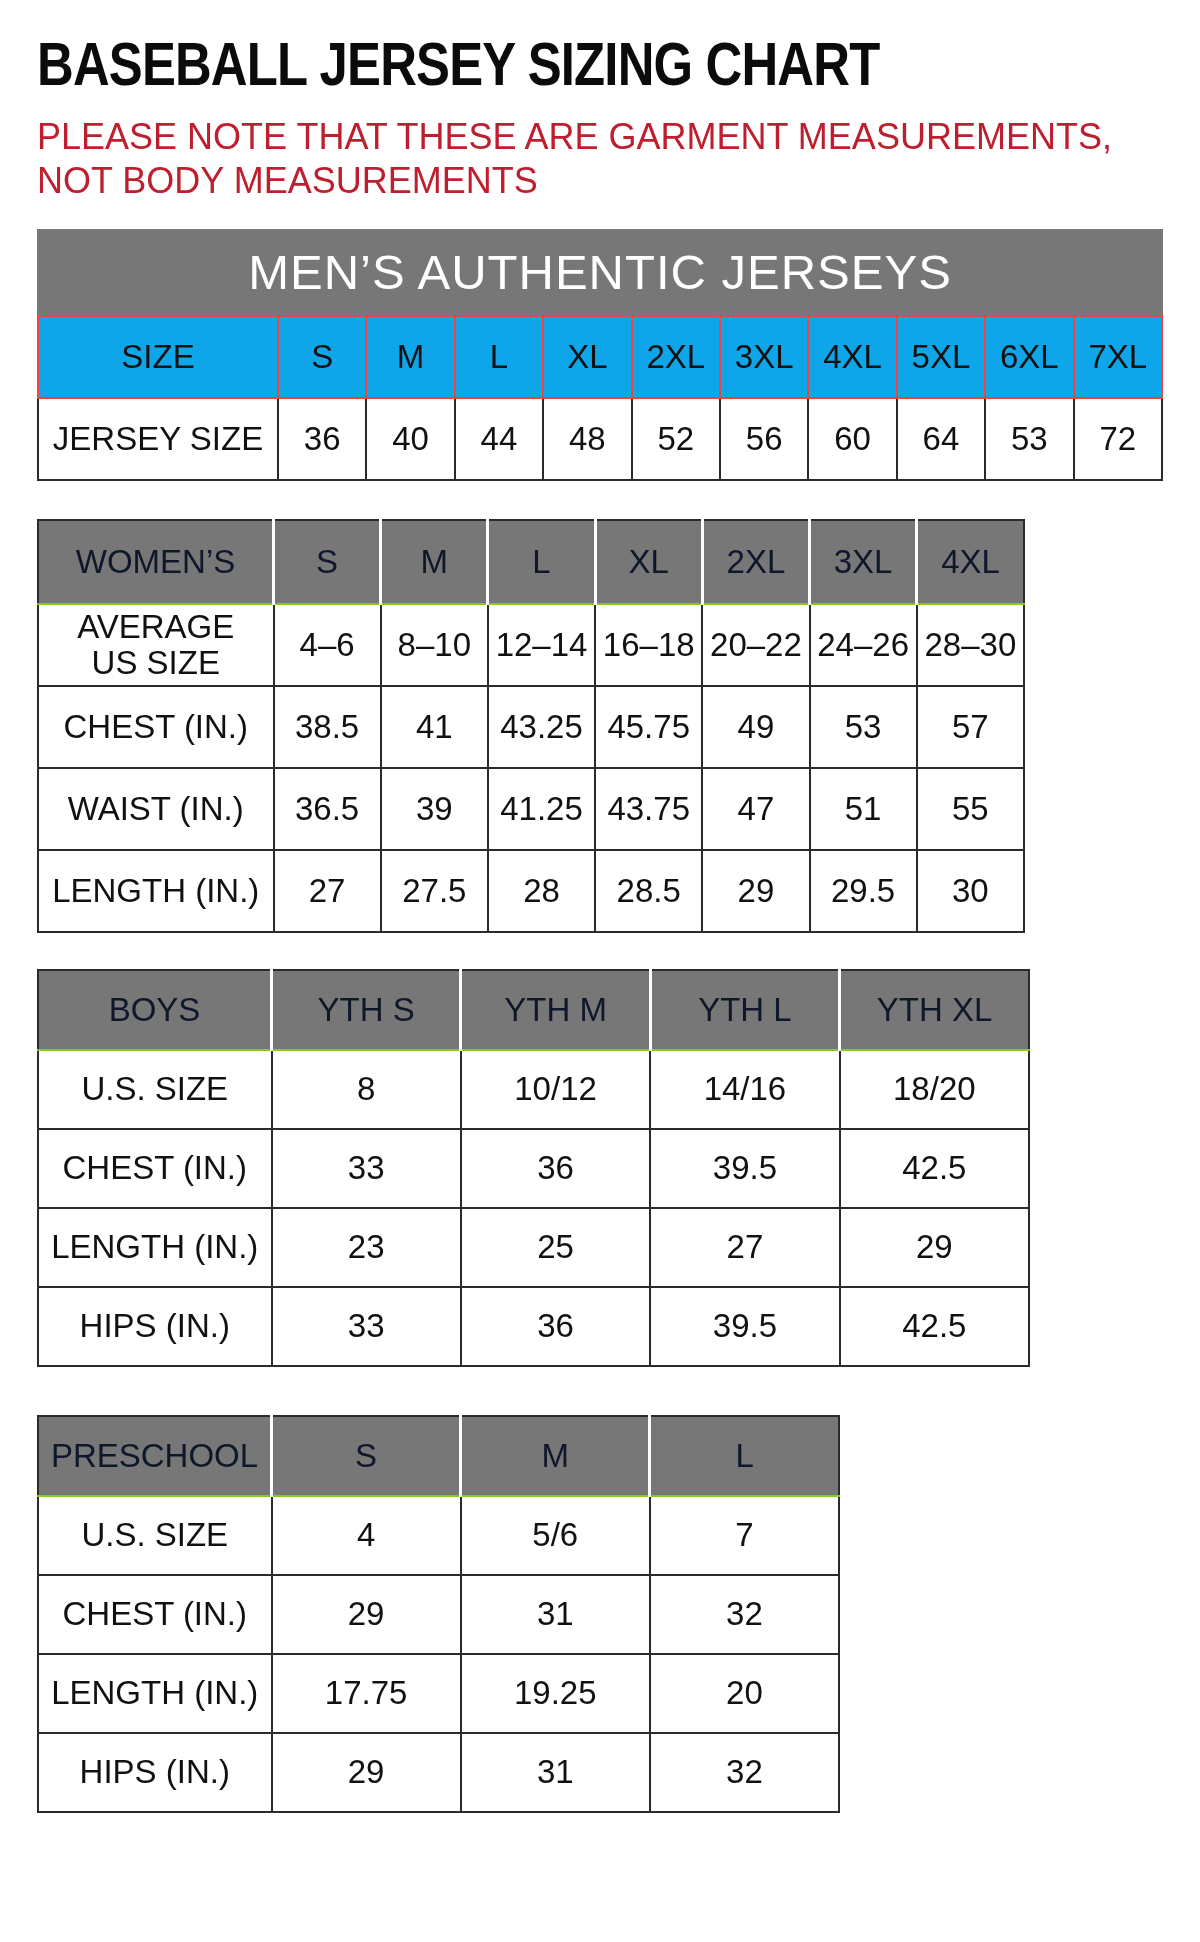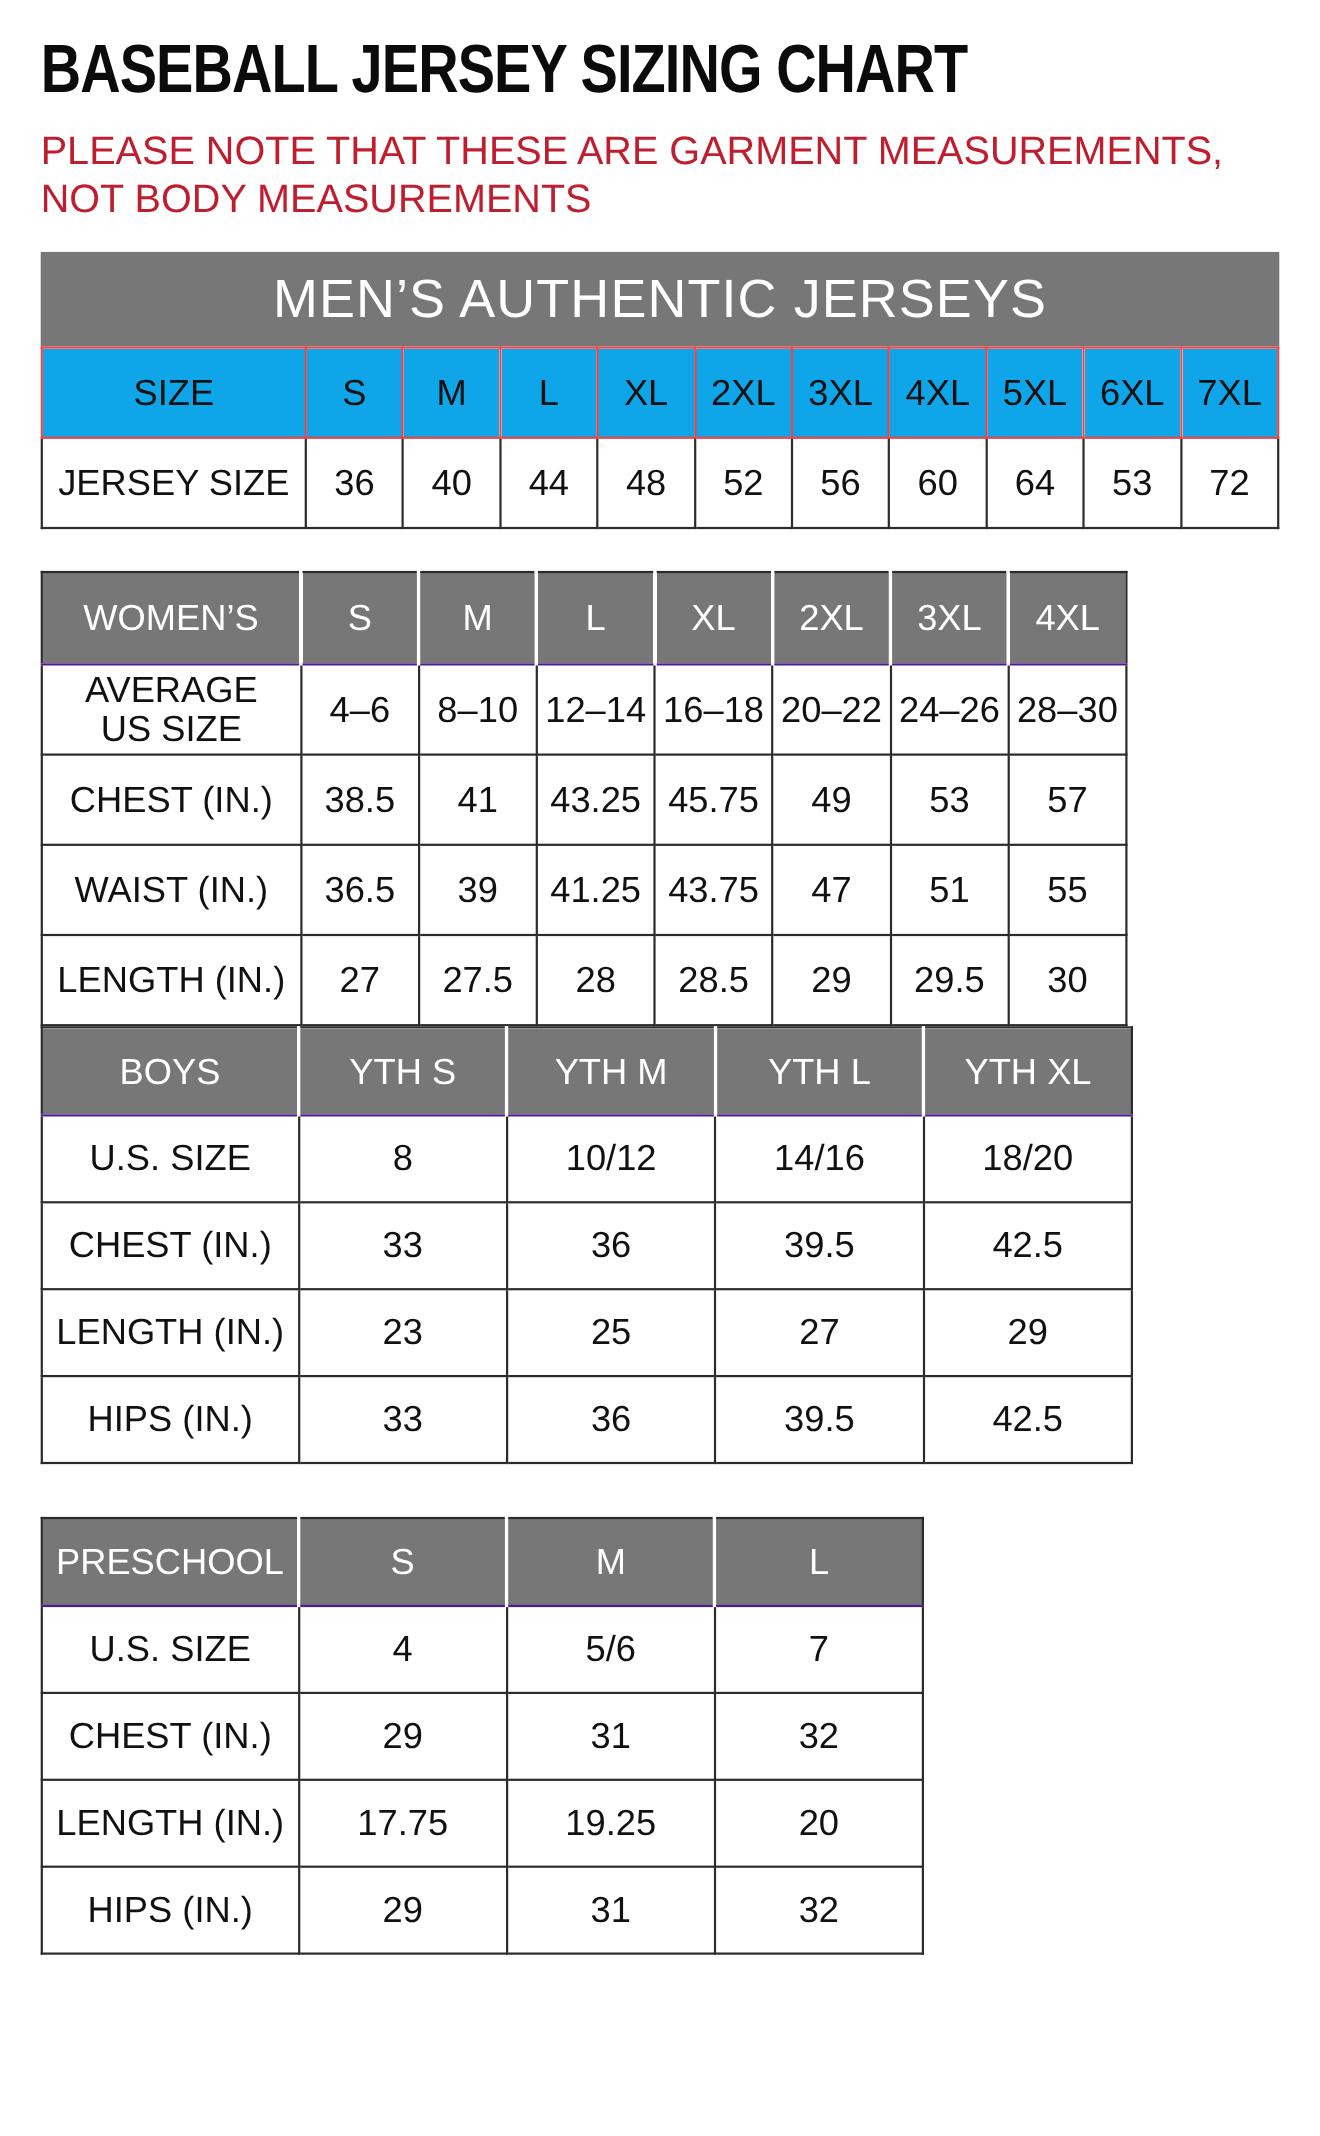--- a/index.html
+++ b/index.html
@@ -70,33 +70,33 @@
     border: 2px solid #ef4444;
     background: #0ea5e9;
     height: 80px;
   }
   table.mens th:first-child, table.mens td:first-child { width: 238px; }
 
   
   table.grayhead { border: 2px solid #2b2b2b; }
   table.grayhead thead th {
     background: #777778;
-    color: #ffffff;
+    color: #0f172a;
     height: 82px;
     border-left: 3px solid #ffffff;
     border-right: 3px solid #ffffff;
-    border-bottom: 2px solid #4c1d95;
+    border-bottom: 2px solid #84cc16;
   }
   table.grayhead thead th:first-child { border-left: none; }
   table.grayhead thead th:last-child  { border-right: none; }
 
   table.womens { width: 988px; margin-top: 38px; }
   table.womens th:first-child, table.womens td:first-child { width: 233px; }
 
-  table.boys { width: 993px; }
+  table.boys { width: 993px; margin-top: 36px; }
   table.boys th:first-child, table.boys td:first-child { width: 231px; }
   table.boys tbody td { height: 77px; }
   table.boys thead th { height: 78px; }
 
   table.preschool { width: 803px; margin-top: 48px; }
   table.preschool th:first-child, table.preschool td:first-child { width: 231px; }
   table.preschool tbody td { height: 77px; }
   table.preschool thead th { height: 78px; }
 </style>
 </head>

